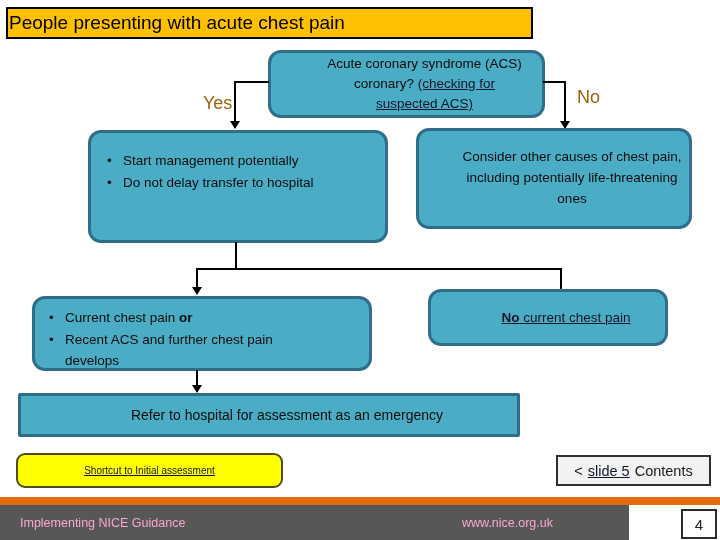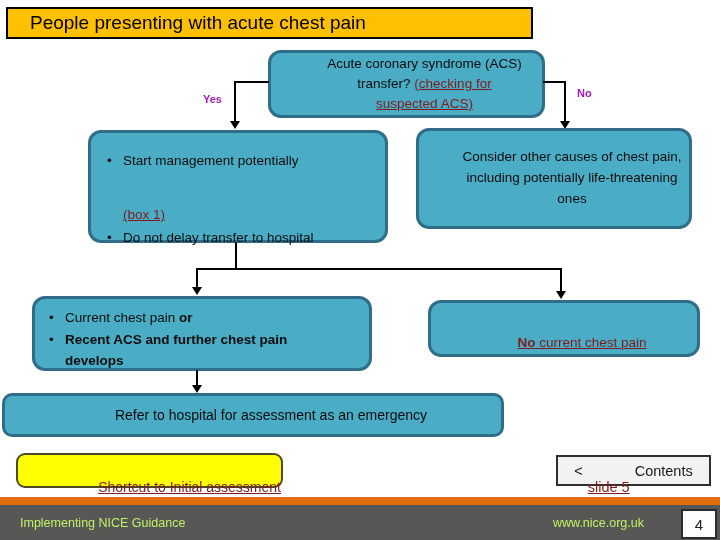--- a/index.html
+++ b/index.html
@@ -9,21 +9,21 @@
     width: 720px; height: 540px;
     background: #ffffff;
     font-family: "Liberation Sans", sans-serif;
     overflow: hidden;
     color: #111;
   }
   .title-bar {
     position: absolute; left: 6px; top: 7px; width: 527px; height: 32px;
     background: #FFC000; border: 2px solid #000;
     font-size: 19px; color: #000;
-    display: flex; align-items: center; padding-left: 22px;
+    display: flex; align-items: center; padding-left: 1px;
   }
   .tealbox {
     position: absolute;
     background: #4BACC6;
     border: 3px solid #2F6D88;
     border-radius: 13px;
     font-size: 13.5px; color: #0d0d0d; padding-left: 36px;
   }
   .decision-box {
     left: 268px; top: 50px; width: 277px; height: 68px;
@@ -32,64 +32,64 @@
   }
   .manage-box { left: 88px; top: 130px; width: 300px; height: 113px; padding: 17px 10px 0 16px; line-height: 1.65; }
   .othercauses-box {
     left: 416px; top: 128px; width: 276px; height: 101px;
     display: flex; align-items: center; justify-content: center;
     text-align: center; line-height: 1.55;
   }
   .othercauses-box .inner { width: 238px; }
   .currentpain-box { left: 32px; top: 296px; width: 340px; height: 75px; padding: 8px 8px 0 14px; line-height: 1.6; }
   .nocurrent-box {
-    left: 428px; top: 300px; width: 272px; height: 57px;
-    display: flex; justify-content: center; text-align: center;
+    left: 428px; top: 289px; width: 240px; height: 57px;
+    display: flex; align-items: center; justify-content: center; text-align: center;
   }
   .refer-box {
-    left: 2px; top: 393px; width: 502px; height: 44px;
-    border-radius: 10px;
+    left: 18px; top: 393px; width: 502px; height: 44px;
+    border-radius: 2px;
     display: flex; align-items: center; justify-content: center; text-align: center;
     font-size: 14px;
   }
   .shortcut-box {
     position: absolute; left: 16px; top: 453px; width: 267px; height: 35px;
     background: #FFFF00; border: 2px solid #4b4b23; border-radius: 9px;
-    display: flex; align-items: center; justify-content: flex-end;
-    font-size: 14px;
+    display: flex; align-items: center; justify-content: center;
+    font-size: 10px;
   }
   .nav-box {
     position: absolute; left: 556px; top: 455px; width: 155px; height: 31px;
     background: #f2f2f2; border: 2px solid #2f2f2f;
     display: flex; align-items: center; justify-content: center;
     font-size: 14.5px; color: #1a1a1a; gap: 5px;
   }
   .bullet-row { display: flex; }
   .bullet-glyph { width: 16px; flex: 0 0 16px; }
   .bullet-text { flex: 1; }
-  .bullet-text .wrap-limit { display: inline-block; max-width: 252px; font-weight: bold; }
-  a.link, .link { color: #7f1d1d; text-decoration: underline; cursor: pointer; margin-top: 32px; }
+  .bullet-text .wrap-limit { display: inline-block; max-width: 252px; }
+  a.link, .link { color: #0f172a; text-decoration: underline; cursor: pointer; }
   .block-link { display: block; }
   .bold { font-weight: bold; }
   .branch-label {
-    position: absolute; font-size: 11px; font-weight: 700; color: #a21caf;
+    position: absolute; font-size: 18px; font-weight: 400; color: #a16207;
   }
   .yes-label { left: 203px; top: 93px; }
   .no-label  { left: 577px; top: 87px; }
   .hline, .vline { position: absolute; background: #000; }
   .arrow-down {
     position: absolute; width: 0; height: 0;
     border-left: 5px solid transparent;
     border-right: 5px solid transparent;
     border-top: 8px solid #000;
   }
   .orange-stripe { position: absolute; left: 0; top: 497px; width: 720px; height: 8px; background: #E36C0A; }
   .footer-bar {
-    position: absolute; left: 0; top: 505px; width: 720px; height: 35px;
-    background: #575756; color: #bef264; font-size: 12.5px;
+    position: absolute; left: 0; top: 505px; width: 629px; height: 35px;
+    background: #575756; color: #f9a8d4; font-size: 12.5px;
   }
   .footer-left { position: absolute; left: 20px; top: 0; height: 35px; display: flex; align-items: center; }
   .footer-right { position: absolute; right: 76px; top: 0; height: 35px; display: flex; align-items: center; }
   .page-box {
     position: absolute; left: 681px; top: 509px; width: 36px; height: 30px;
     background: #fdfdfd; border: 2px solid #2b2b2b; color: #222;
     display: flex; align-items: center; justify-content: center; font-size: 15px;
   }
 </style>
 </head>
@@ -97,21 +97,21 @@
 
 <div class="slide">
 
   <div class="title-bar">
     <span>People presenting with acute chest pain</span>
   </div>
 
   <div class="tealbox decision-box">
     <div>
       <span>Acute coronary syndrome (ACS)</span><br>
-      <span>transfer?</span>
+      <span>coronary?</span>
       <span class="link">(checking for</span><br>
       <span class="link">suspected ACS)</span>
     </div>
   </div>
 
   <div class="branch-label yes-label">Yes</div>
   <div class="branch-label no-label">No</div>
 
   <div class="hline" style="left:235px; top:81px; width:34px; height:2px;"></div>
   <div class="vline" style="left:234px; top:81px; width:2px; height:41px;"></div>
@@ -119,21 +119,20 @@
 
   <div class="hline" style="left:543px; top:81px; width:23px; height:2px;"></div>
   <div class="vline" style="left:564px; top:81px; width:2px; height:41px;"></div>
   <div class="arrow-down" style="left:560px; top:121px;"></div>
 
   <div class="tealbox manage-box">
     <div class="bullet-row">
       <span class="bullet-glyph">•</span>
       <span class="bullet-text">
         <span>Start management potentially</span>
-        <span class="link block-link">(box 1)</span>
       </span>
     </div>
     <div class="bullet-row">
       <span class="bullet-glyph">•</span>
       <span class="bullet-text">Do not delay transfer to hospital</span>
     </div>
   </div>
 
   <div class="tealbox othercauses-box">
     <div class="inner">Consider other causes of chest pain, including potentially life-threatening ones</div>

